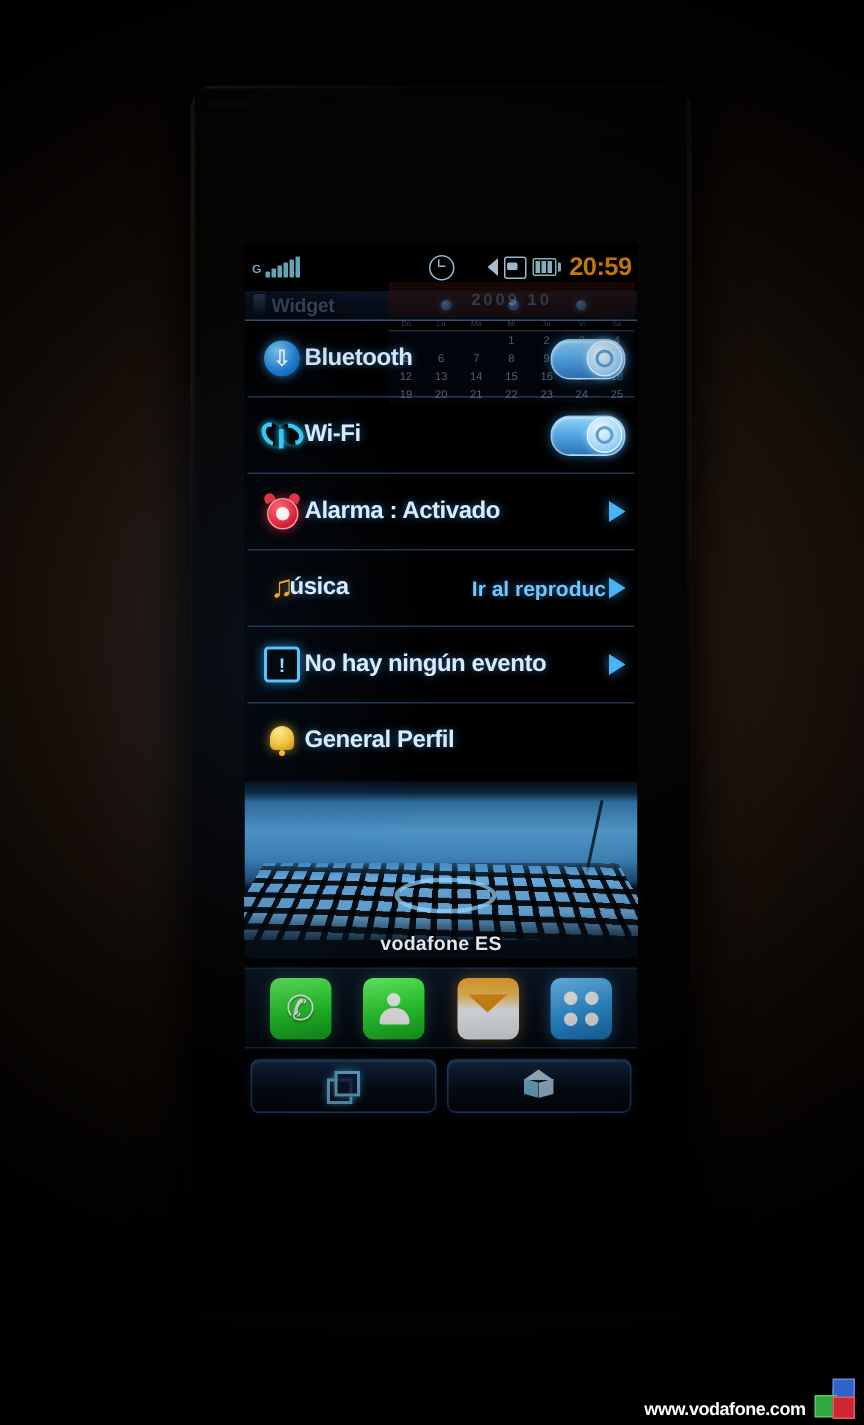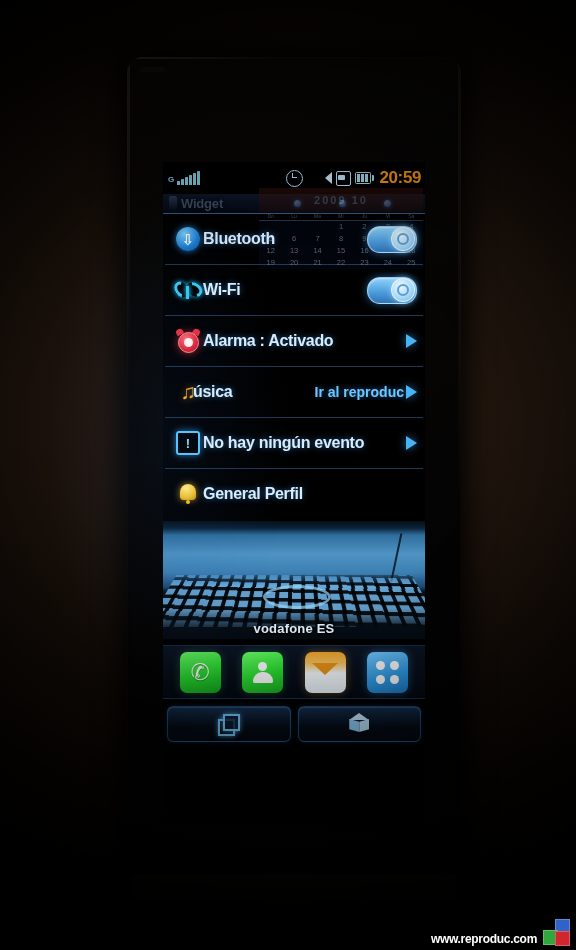--- a/index.html
+++ b/index.html
@@ -510,20 +510,20 @@
     </div>
 
   </div>
 </div>
 
 <div class="screen-glow"></div>
 <div class="reflection"></div>
 <div class="vignette"></div>
 
 <div class="watermark">
-  <span class="wm-text">www.reproduc.com</span>
+  <span class="wm-text">www.vodafone.com</span>
   <span class="wm-logo">
     <i class="d"></i>
       <i class="b"></i>
       <i class="g"></i>
       <i class="r"></i>
   </span>
 </div>
 
 </body></html>

